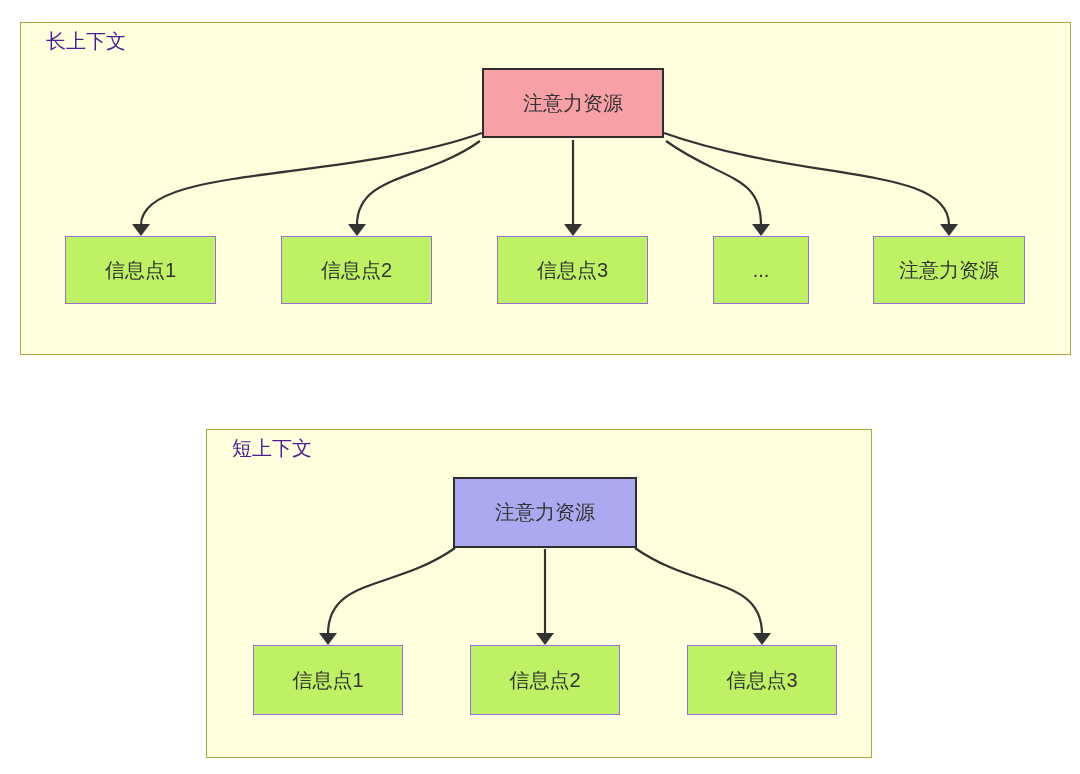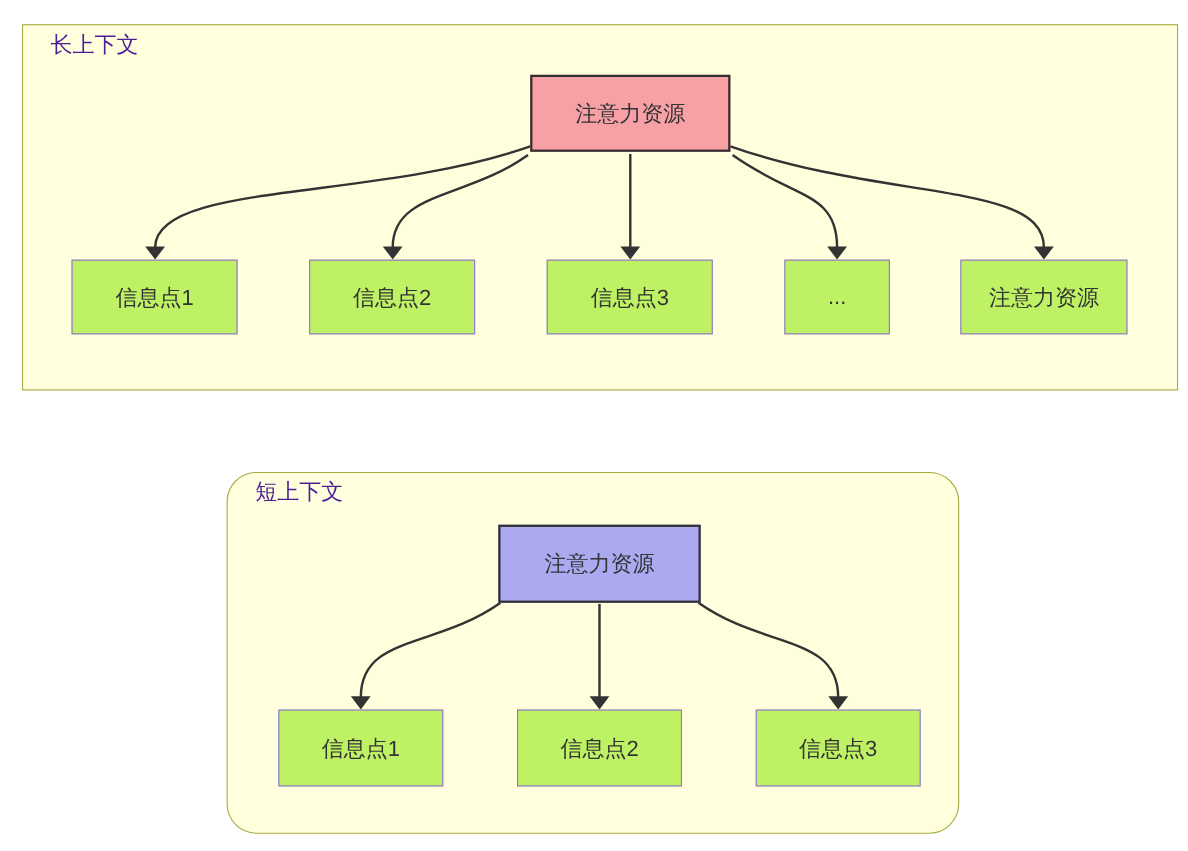--- a/index.html
+++ b/index.html
@@ -62,21 +62,21 @@
 </style>
 </head>
 <body>
 
 <div class="stage">
 
   <section class="cluster" style="left:20px; top:22px; width:1051px; height:333px;">
     <div class="cluster-title">长上下文</div>
   </section>
 
-  <section class="cluster" style="left:206px; top:429px; width:666px; height:329px;border-radius:27px;">
+  <section class="cluster" style="left:206px; top:429px; width:666px; height:329px;">
     <div class="cluster-title">短上下文</div>
   </section>
 
   <svg class="edges" width="1080" height="774" viewBox="0 0 1080 774" aria-hidden="true">
     <defs>
       <marker id="arrowhead" viewBox="0 0 14 22" refX="2" refY="11" markerWidth="14" markerHeight="22" markerUnits="userSpaceOnUse" orient="auto">
         <path d="M1,2 L13,11 L1,20 Z" fill="#333333"></path>
       </marker>
     </defs>
 

